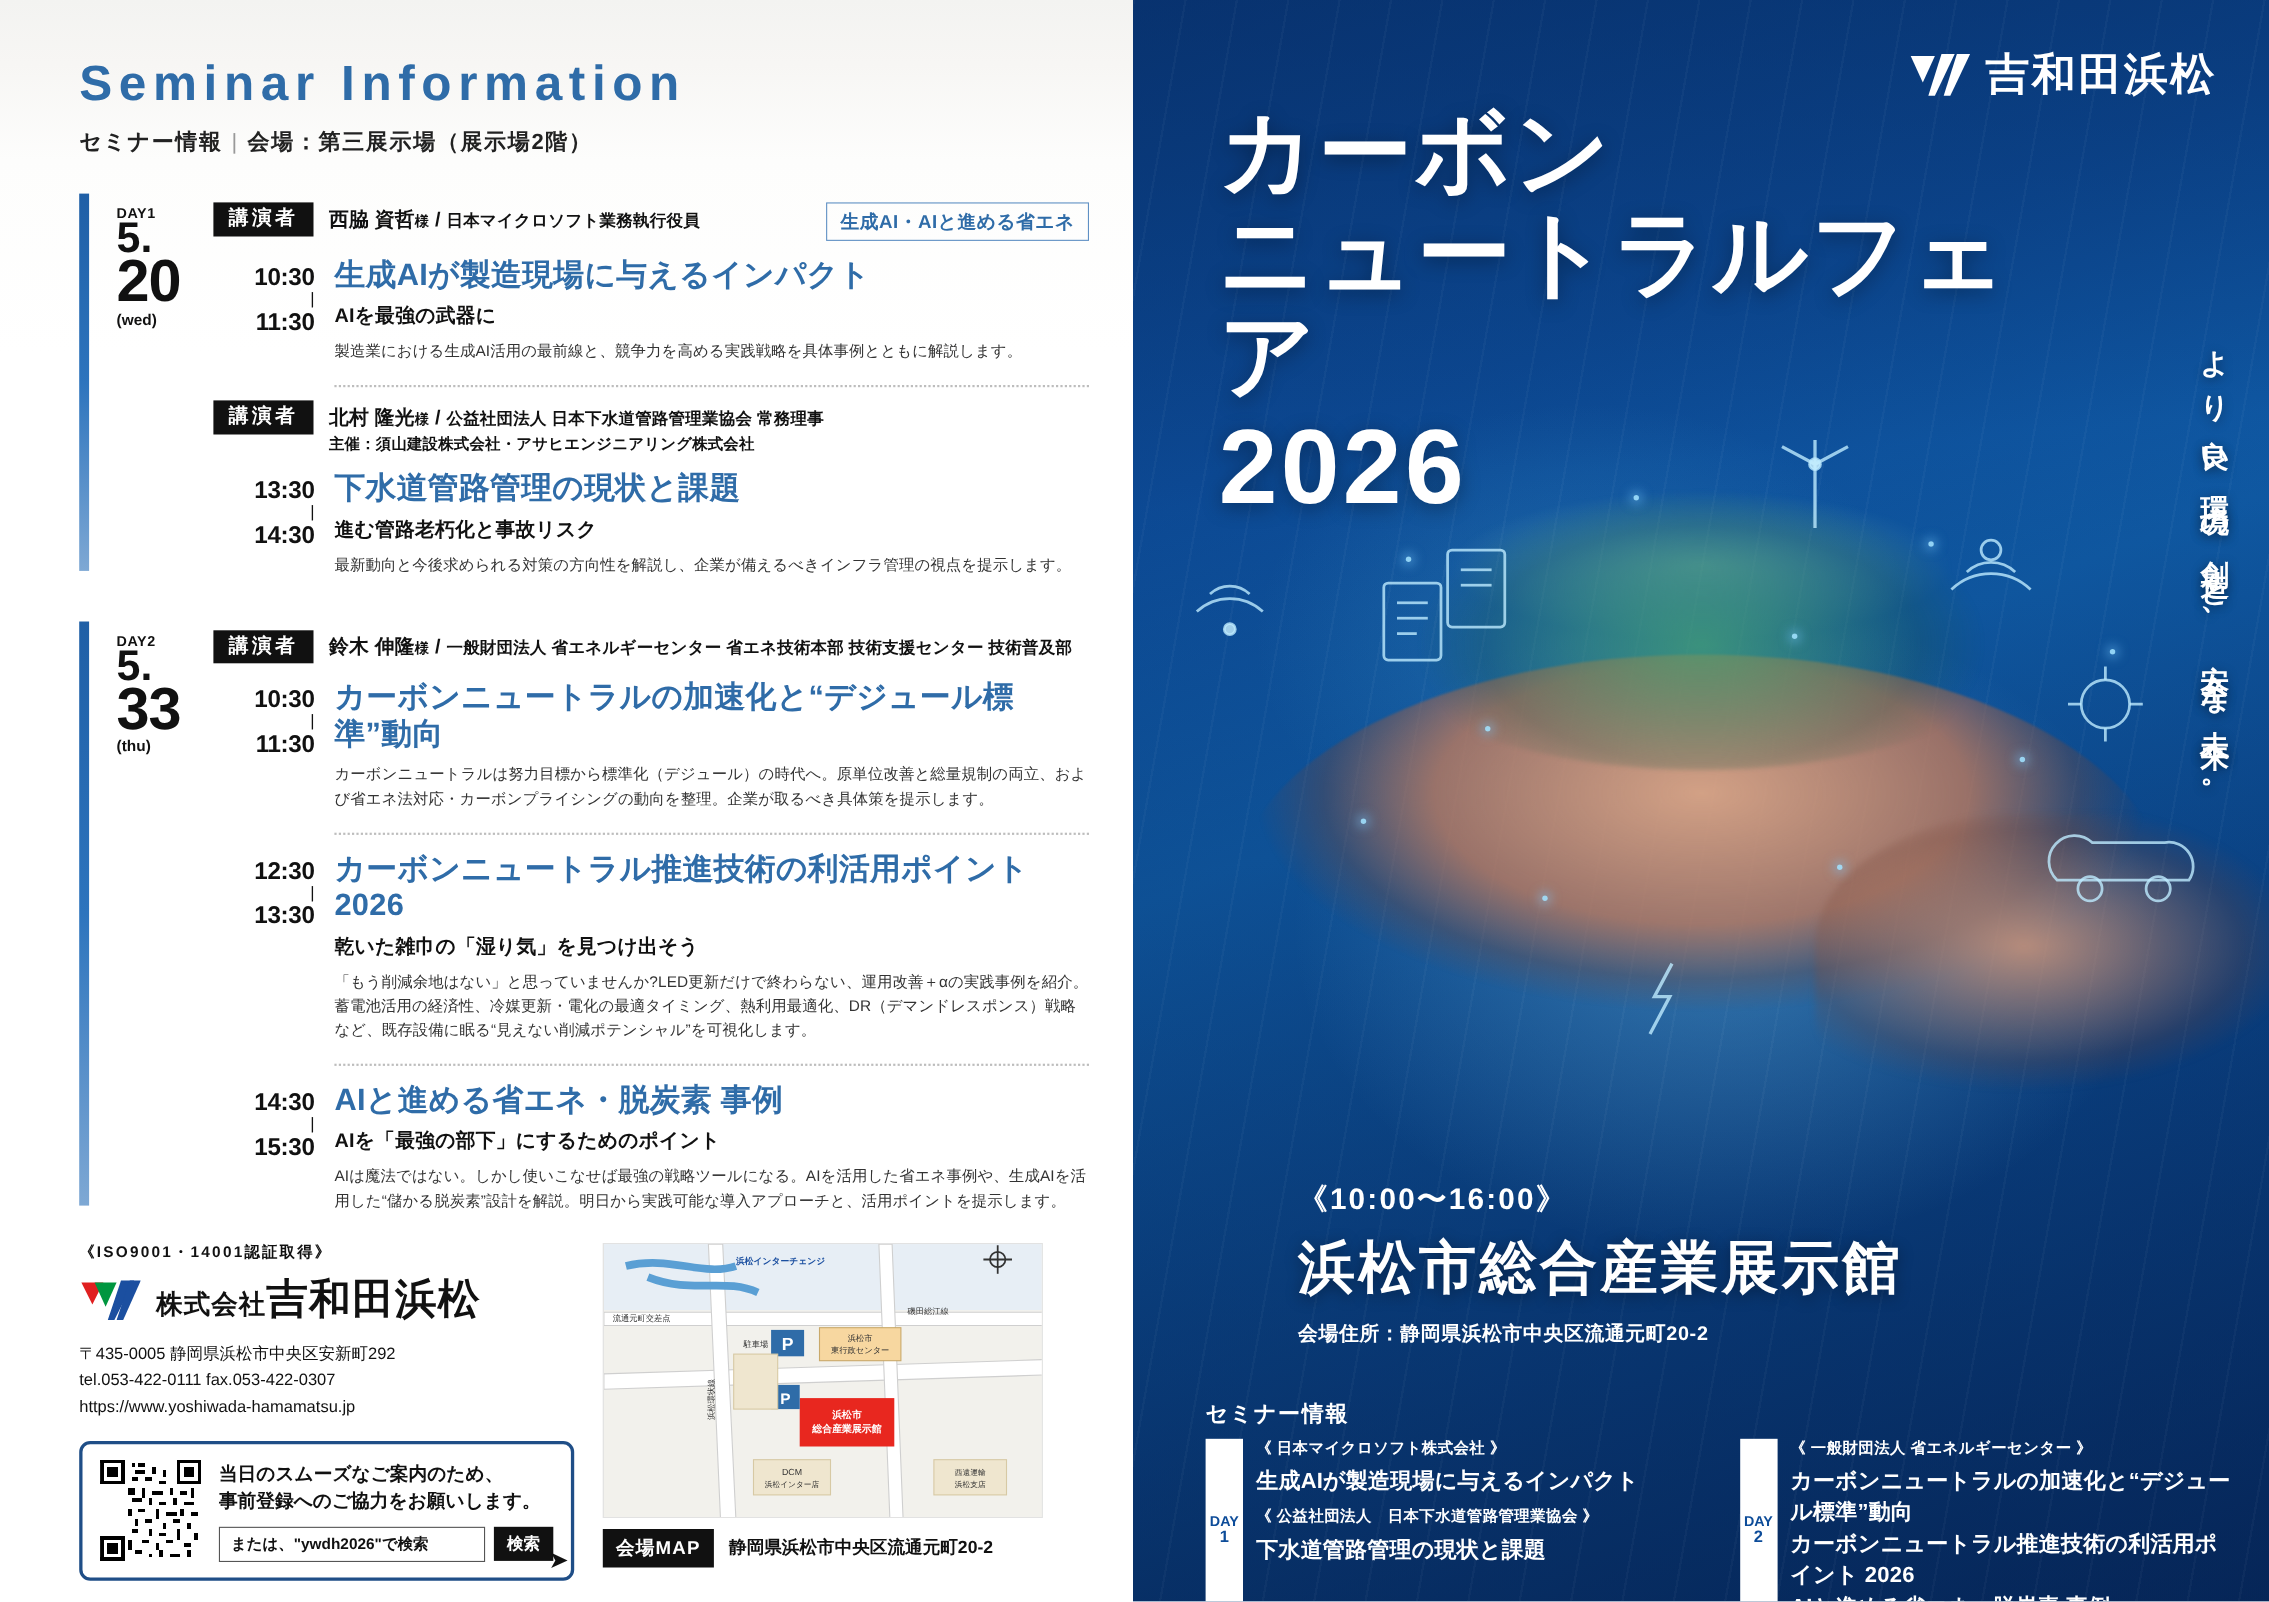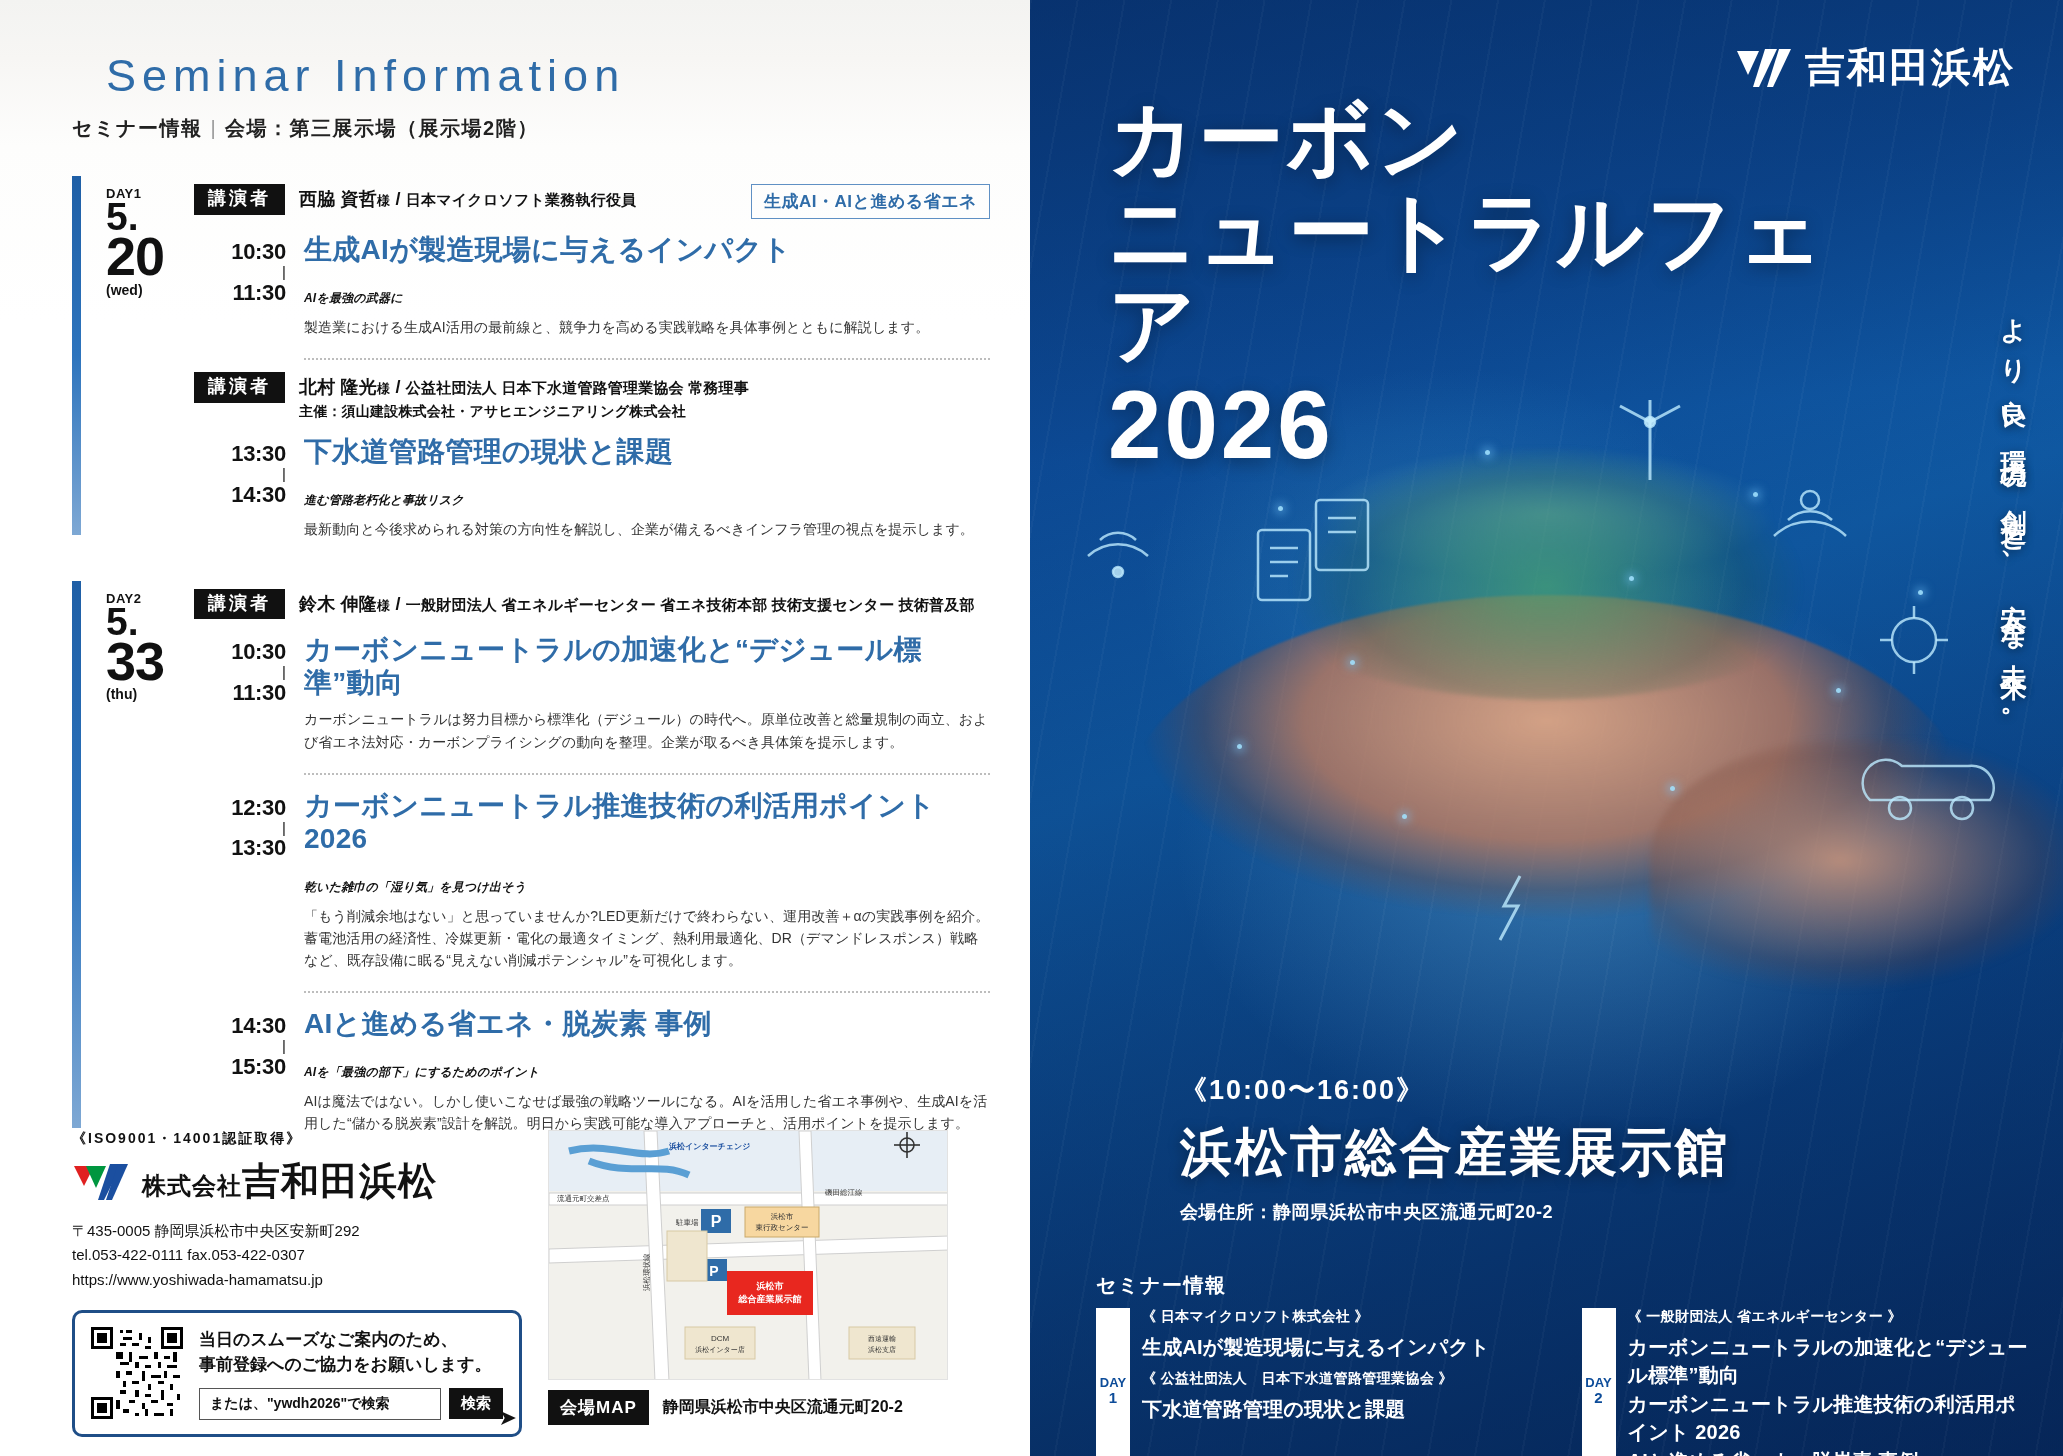--- a/index.html
+++ b/index.html
@@ -10,22 +10,22 @@
   }
   .page { position: relative; width: 2063px; height: 1456px; display: flex; }
 
   
   .left {
     position: relative; width: 1030px; height: 1456px;
     background: linear-gradient(180deg,#f3f3f1 0%,#f7f6f4 4%,#fdfdfc 10%,#ffffff 22%,#ffffff 100%);
     padding: 52px 40px 0 72px;
   }
   .seminar-title {
-    font-size: 45px; font-weight: normal; color: #2f6ca8;
-    letter-spacing: 6px; line-height: 1.05; margin-left: 34px;
+    font-size: 45px; font-weight: bold; color: #2f6ca8;
+    letter-spacing: 6px; line-height: 1.05;
   }
   .seminar-sub {
     margin-top: 16px; font-size: 20px; color: #222; letter-spacing: 1.5px; font-weight: 600;
   }
   .seminar-sub .bar { color:#999; padding:0 8px; font-weight:400; }
 
   .day-block { position: relative; margin-top: 30px; padding-left: 34px; }
   .day-block::before {
     content:""; position:absolute; left:0; top:4px; bottom:6px; width:9px;
     background: linear-gradient(180deg,#1f5fa6,#2d74bd 50%,#7ea8d4);
@@ -55,21 +55,21 @@
     margin-left:auto; border:1px solid #5f90c4; color:#2f6ca8;
     font-size:17px; font-weight:bold; padding:5px 12px; white-space:nowrap; letter-spacing:.5px;
   }
 
   .session { display:flex; align-items:flex-start; margin-top:14px; }
   .timecol { width:110px; flex:none; text-align:right; padding-right:18px; padding-top:6px; }
   .t1, .t2 { font-size:22px; font-weight:bold; color:#111; letter-spacing:-.3px; }
   .tdash { font-size:15px; color:#111; line-height:.7; margin:2px 0 1px; }
   .t2 { margin-top:2px; }
   .stitle { font-size:28px; font-weight:bold; color:#2f6ca8; line-height:1.18; letter-spacing:.3px; }
-  .ssub { font-size:12px; font-weight:bold; color:#111; margin-top:24px; letter-spacing:.2px;font-style:italic; }
+  .ssub { font-size:18px; font-weight:bold; color:#111; margin-top:9px; letter-spacing:.2px; }
   .sdesc { font-size:14px; color:#333; margin-top:9px; line-height:1.58; letter-spacing:.1px; }
   .dotted { border-top:2px dotted #bdbdbd; margin:20px 0 0 110px; }
 
   
   .footer { position:absolute; left:72px; top:1130px; width:930px; }
   .fcols { display:flex; gap:26px; }
   .fleft { width: 450px; }
   .iso { font-size:14px; font-weight:bold; letter-spacing:2px; color:#111; }
   .coline { display:flex; align-items:center; gap:14px; margin-top:8px; }
   .colog { width:56px; height:40px; flex:none; }

